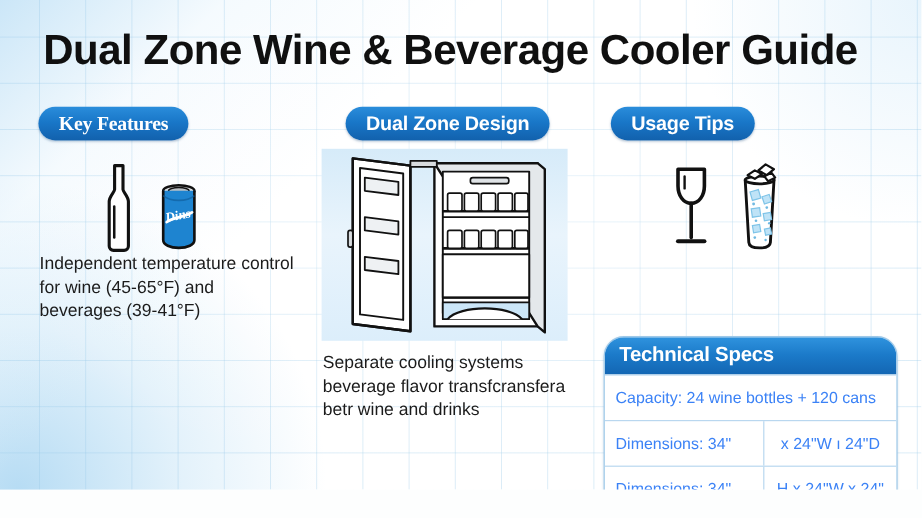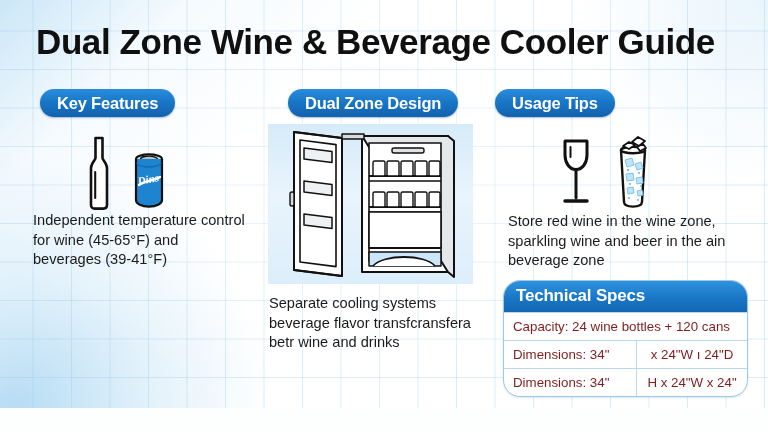--- a/index.html
+++ b/index.html
@@ -40,23 +40,23 @@
   }
 
   .badge{
     position:absolute;display:inline-flex;align-items:center;justify-content:center;
     height:28px;padding:0 17px;border-radius:15px;
     background:linear-gradient(to bottom,#2a8ddb 0%,#1977c8 45%,#1261ad 100%);
     color:#ffffff;font-size:16.5px;font-weight:bold;letter-spacing:-0.2px;
     box-shadow:0 1px 2px rgba(20,70,120,0.35);
     white-space:nowrap;
   }
-  #badge-key{left:40px;top:89px;}
+  #badge-key{left:32px;top:89px;font-family:Liberation Serif, serif;}
   #badge-dual{left:268px;top:89px;margin-left:20px;}
-  #badge-usage{left:495px;top:89px;}
+  #badge-usage{left:509px;top:89px;}
 
   .body-text{
     position:absolute;color:#1b1b1b;font-size:14.6px;line-height:19.5px;
     font-family:"Liberation Sans", sans-serif;
   }
   #text-key{left:33px;top:211px;width:215px;}
   #text-dual{left:269px;top:294px;width:215px;}
   #text-usage{left:508px;top:212px;width:243px;}
 
   .icon-row{position:absolute;display:flex;align-items:flex-end;gap:18px;}
@@ -79,21 +79,21 @@
     box-shadow:0 1px 2px rgba(60,120,170,0.18);
   }
   #spec-header{
     background:linear-gradient(to bottom,#2f93de 0%,#1b7ac9 48%,#1366b3 100%);
     color:#fff;font-size:17px;font-weight:bold;
     padding:5px 12px 6px 12px;letter-spacing:-0.2px;
   }
   .spec-row{display:flex;border-top:1px solid #b9d7ef;}
   .spec-row:first-of-type{border-top:none;}
   .spec-cell{
-    padding:6px 7px;font-size:13.3px;color:#7f1d1d;
+    padding:11px 7px;font-size:13.3px;color:#3b82f6;
     font-family:"Liberation Sans", sans-serif;white-space:nowrap;
   }
   .spec-full{flex:1 1 auto;text-align:left;padding-left:9px;}
   .spec-left{width:116px;border-right:1px solid #b9d7ef;padding-left:9px;}
   .spec-right{flex:1 1 auto;text-align:center;}
 </style>
 </head>
 <body>
 
 <div id="canvas">
@@ -219,21 +219,20 @@
             <circle cx="27" cy="39" r="1.1"></circle>
           <circle cx="18" cy="50" r="1.1"></circle>
             <circle cx="29" cy="52" r="1"></circle>
           <circle cx="17" cy="64" r="1.1"></circle>
             <circle cx="26" cy="66" r="1"></circle>
         </g>
       </svg>
     </span>
   </div>
 
-  <div class="body-text" id="text-usage">Store red wine in the wine zone, sparkling wine and beer in the ain beverage zone</div>
 
   <div id="spec-table">
     <div id="spec-header">Technical Specs</div>
 
     <div class="spec-row">
       <div class="spec-cell spec-full">Capacity: 24 wine bottles + 120 cans</div>
     </div>
 
     <div class="spec-row">
       <div class="spec-cell spec-left">Dimensions: 34"</div>

